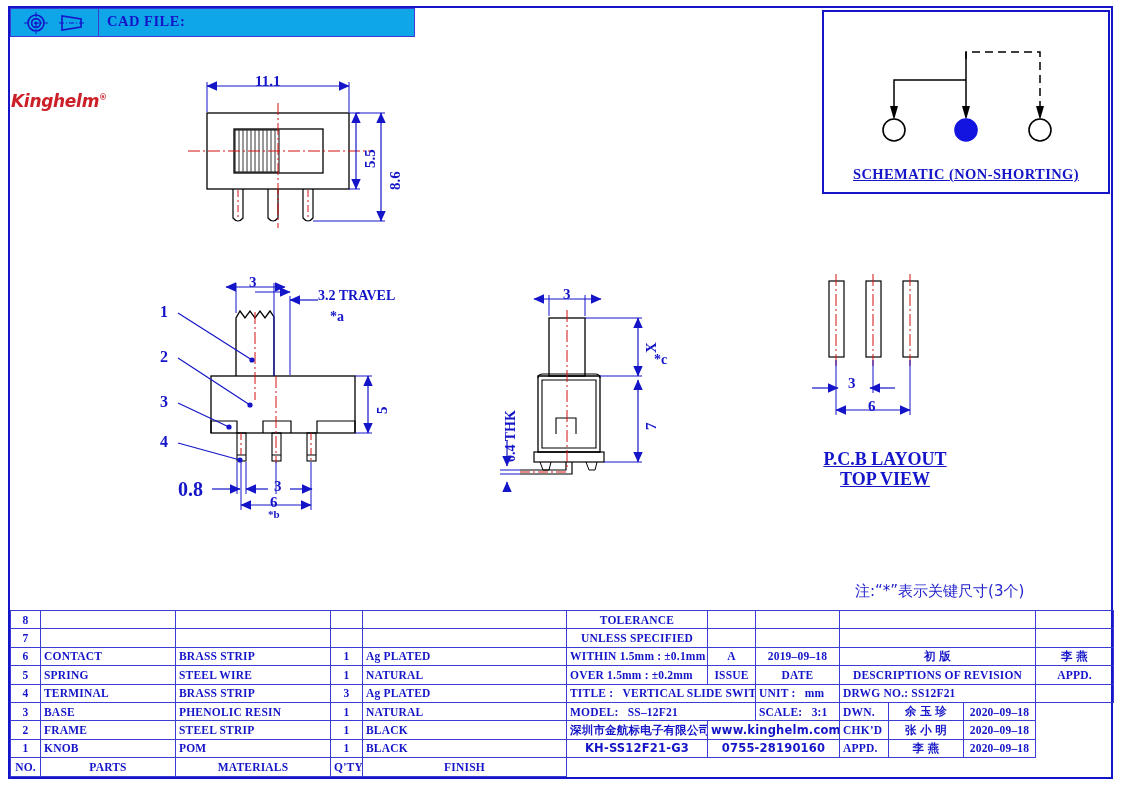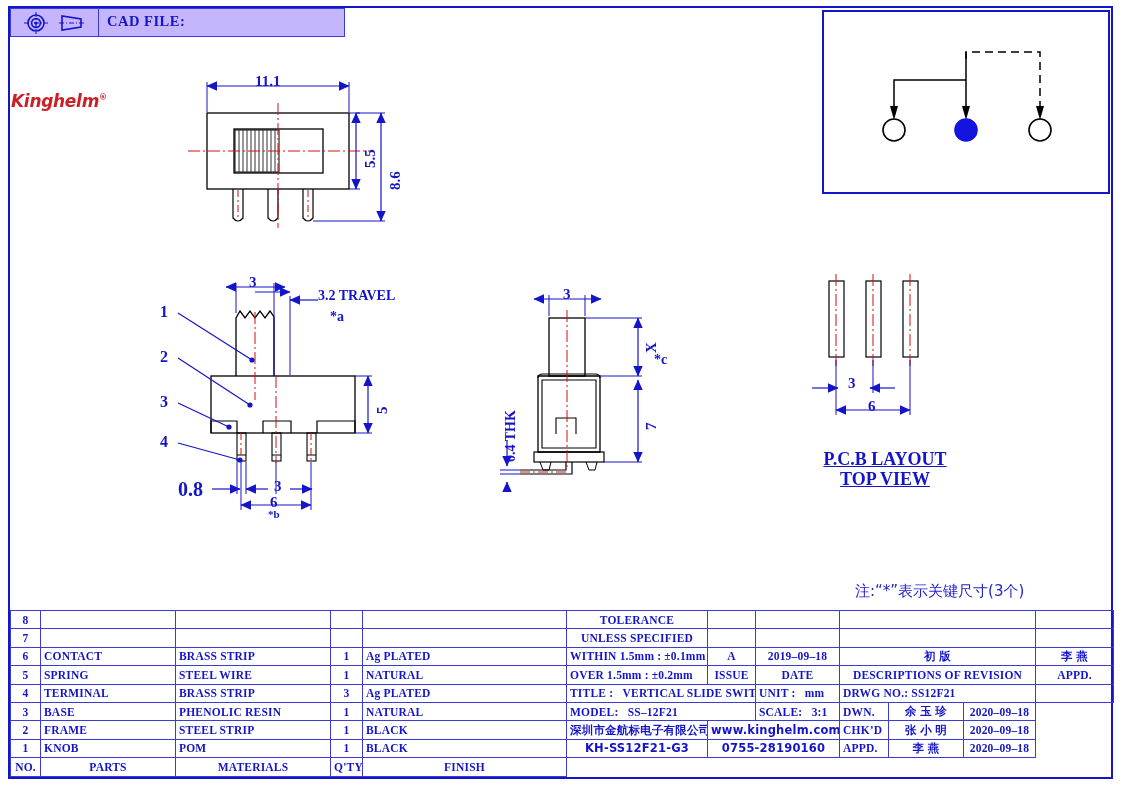--- a/index.html
+++ b/index.html
@@ -7,22 +7,22 @@
     width:1123px;height:793px;position:relative;overflow:hidden;
     font-family:"Liberation Serif", serif;
     color:#1414c8;
   }
   .frame{
     position:absolute;left:8px;top:6px;width:1105px;height:773px;
     border:2px solid #1414c8;box-sizing:border-box;
   }
   
   .hdr-box{
-    position:absolute;left:10px;top:8px;width:335px;height:29px;
-    border:1.5px solid #3b3bd6;box-sizing:border-box;background:#c4b5fd;
+    position:absolute;left:10px;top:8px;width:405px;height:29px;
+    border:1.5px solid #3b3bd6;box-sizing:border-box;background:#0ea5e9;
   }
   .hdr-sym{
     position:absolute;left:0;top:0;width:88px;height:100%;
     border-right:1.5px solid #3b3bd6;box-sizing:border-box;
     display:flex;align-items:center;justify-content:center;gap:8px;
   }
   .hdr-label{
     position:absolute;left:96px;top:4px;font-size:14.5px;font-weight:bold;
     letter-spacing:.5px;
   }
@@ -117,20 +117,21 @@
     <line x1="142" y1="40" x2="142" y2="95" stroke="#000" stroke-width="1.5"></line>
 
     <polygon points="70,108 66,94 74,94" fill="#000"></polygon>
     <polygon points="142,108 138,94 146,94" fill="#000"></polygon>
     <polygon points="216,108 212,94 220,94" fill="#000"></polygon>
 
     <circle cx="70" cy="118" r="11" fill="#fff" stroke="#000" stroke-width="1.6"></circle>
     <circle cx="142" cy="118" r="11" fill="#1414e0" stroke="#1414e0" stroke-width="1.6"></circle>
     <circle cx="216" cy="118" r="11" fill="#fff" stroke="#000" stroke-width="1.6"></circle>
   </svg>
+  <div class="schem-title">SCHEMATIC (NON-SHORTING)</div>
 </div>
 
 <svg class="draw">
   <defs>
     <marker id="arS" markerWidth="9" markerHeight="8" refX="8.5" refY="4" orient="auto">
       <path d="M0,0 L9,4 L0,8 z" fill="#1414c8"></path>
     </marker>
     <marker id="arE" markerWidth="9" markerHeight="8" refX="0.5" refY="4" orient="auto">
       <path d="M9,0 L0,4 L9,8 z" fill="#1414c8"></path>
     </marker>

